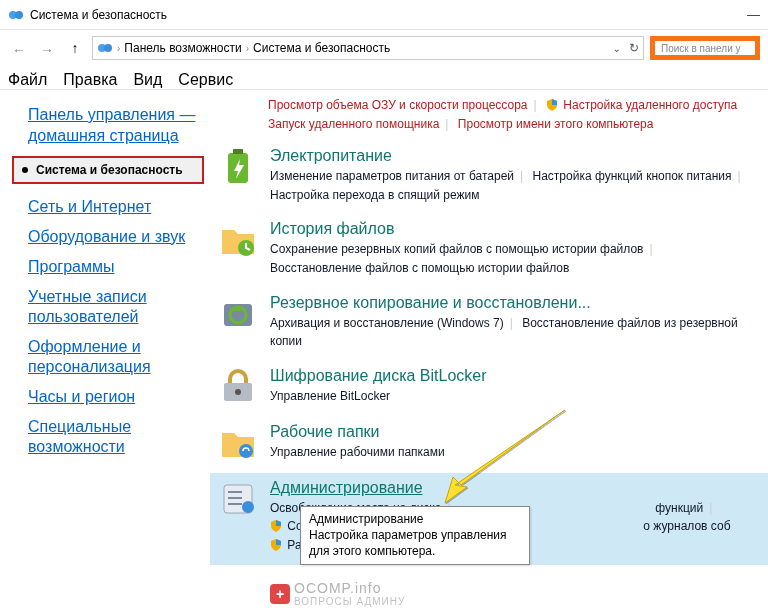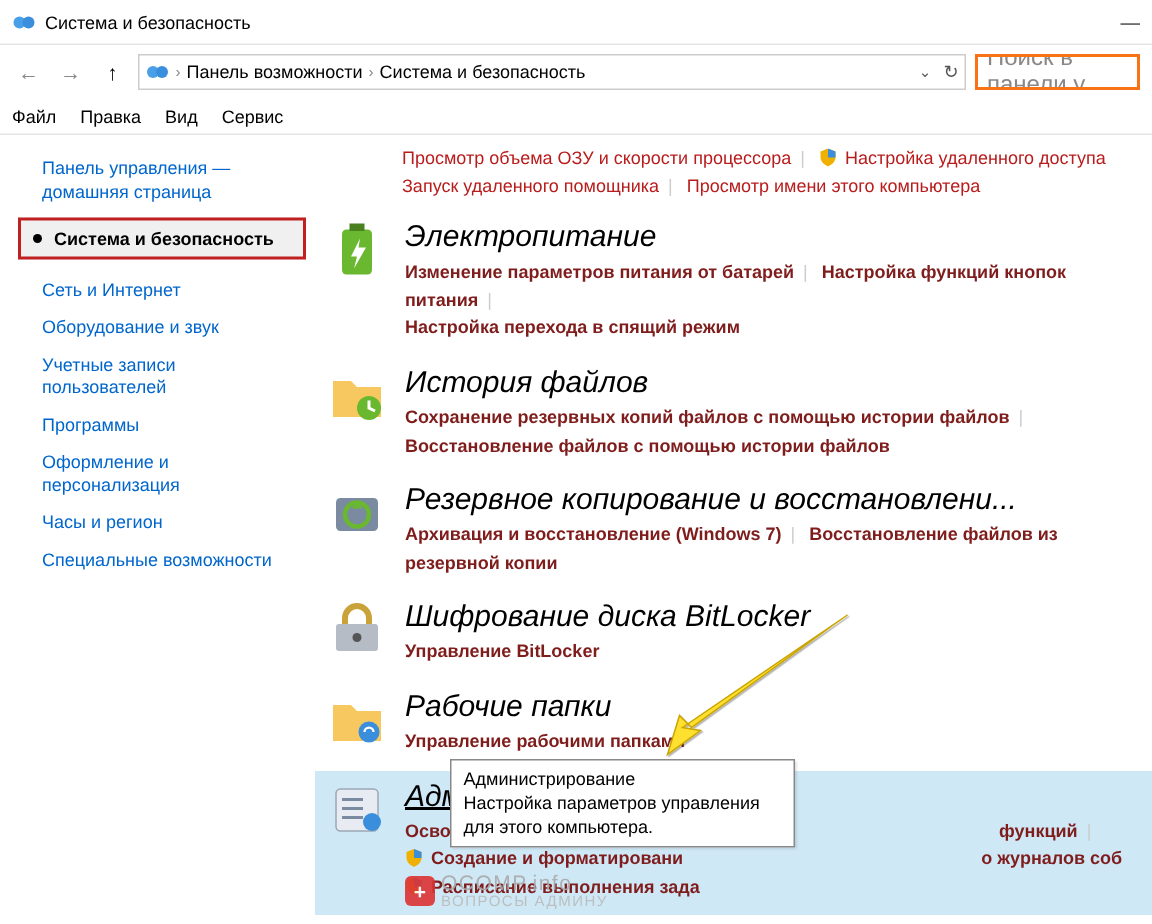--- a/index.html
+++ b/index.html
@@ -10,40 +10,40 @@
 .titlebar .tb-title { font-size: 12px; color: #000; }
 .titlebar .winctl { margin-left: auto; display: flex; gap: 18px; color: #333; font-size: 13px; }
 
 .navbar { height: 36px; display: flex; align-items: center; padding: 0 8px; gap: 6px; }
 .nav-arrow { width: 22px; height: 22px; display: flex; align-items: center; justify-content: center; color: #888; font-size: 14px; }
 .nav-arrow.enabled { color: #000; }
 .addr { flex: 1; display: flex; align-items: center; border: 1px solid #ccc; height: 24px; padding: 0 4px; gap: 4px; font-size: 12px; }
 .addr .crumb { color: #000; }
 .addr .sep { color: #888; font-size: 10px; }
 .addr-tail { margin-left: auto; display: flex; align-items: center; gap: 8px; color: #555; }
-.search { flex: 0 0 110px; border: 2px solid #f97316; height: 24px; display: flex; align-items: center; padding: 0 6px; color: #888; font-size: 16px; overflow: hidden; }
-
-.menubar { height: 24px; border-bottom: 1px solid #e5e5e5; display: flex; align-items: center; padding: 0 8px; gap: 16px; font-size: 12px; }
+.search { flex: 0 0 110px; border: 5px solid #f97316; height: 24px; display: flex; align-items: center; padding: 0 6px; color: #888; font-size: 10px; overflow: hidden; }
+
+.menubar { height: 24px; border-bottom: 1px solid #e5e5e5; display: flex; align-items: flex-end; padding: 0 8px; gap: 16px; font-size: 16px; }
 .menubar span { cursor: default; }
 
 .body { display: flex; height: calc(616px - 30px - 36px - 24px); }
 
 .sidebar { width: 210px; padding: 10px 0 10px 6px; }
-.side-link { display: block; padding: 5px 8px 5px 22px; color: #0066cc; font-size: 12px; line-height: 1.25; cursor: pointer; }
+.side-link { display: block; padding: 5px 8px 5px 22px; color: #0066cc; font-size: 16px; line-height: 1.25; cursor: pointer; text-decoration: underline; }
 .side-link.two { line-height: 1.3; }
 .side-current { margin: 4px 6px 8px 6px; padding: 5px 8px; border: 2px solid #c02020; background: #f0f0f0; font-weight: bold; font-size: 12px; position: relative; display:flex; align-items:center; gap:8px;}
 .side-current .bullet { width:6px; height:6px; background:#000; border-radius:50%; display:inline-block;}
 
 .content { flex: 1; overflow: hidden; position: relative; }
 .category { display: flex; padding: 6px 10px 10px 8px; gap: 12px; }
 .cat-icon { width: 40px; height: 40px; flex: 0 0 40px; }
 .cat-body { flex: 1; }
-.cat-title { color: #000000; font-size: 20px; margin-bottom: 2px; cursor: pointer; font-style: italic; }
+.cat-title { color: #0f766e; font-size: 16px; margin-bottom: 2px; cursor: pointer; }
 .cat-links { font-size: 12px; color: #0066cc; line-height: 1.55; }
-.cat-links .lnk { color: #7f1d1d; cursor: pointer; font-weight: bold; }
+.cat-links .lnk { color: #0f172a; cursor: pointer; }
 .cat-links .div { color: #ccc; margin: 0 6px; }
 .shield { display: inline-block; width: 12px; height: 12px; vertical-align: -2px; margin-right: 2px; }
 
 .category.hover { background: #cfe8f6; }
 .cat-title.underline { text-decoration: underline; }
 
 .toprow { padding: 6px 10px 8px 58px; font-size: 12px; color: #0066cc; line-height: 1.55;}
 .toprow .lnk { color:#b91c1c; cursor:pointer;}
 .toprow .div { color:#ccc; margin:0 6px;}
 
@@ -105,22 +105,22 @@
 <div class="body">
 
   <div class="sidebar">
     <a class="side-link two">Панель управления — домашняя страница</a>
     <div class="side-current">
       <span class="bullet"></span>
       <span>Система и безопасность</span>
     </div>
     <a class="side-link">Сеть и Интернет</a>
     <a class="side-link">Оборудование и звук</a>
+    <a class="side-link">Программы</a>
     <a class="side-link">Учетные записи пользователей</a>
-    <a class="side-link">Программы</a>
     <a class="side-link">Оформление и персонализация</a>
     <a class="side-link">Часы и регион</a>
     <a class="side-link">Специальные возможности</a>
   </div>
 
   <div class="content">
 
     <div class="toprow">
       <span class="lnk">Просмотр объема ОЗУ и скорости процессора</span><span class="div">|</span>
       <svg class="shield" viewBox="0 0 12 12">

